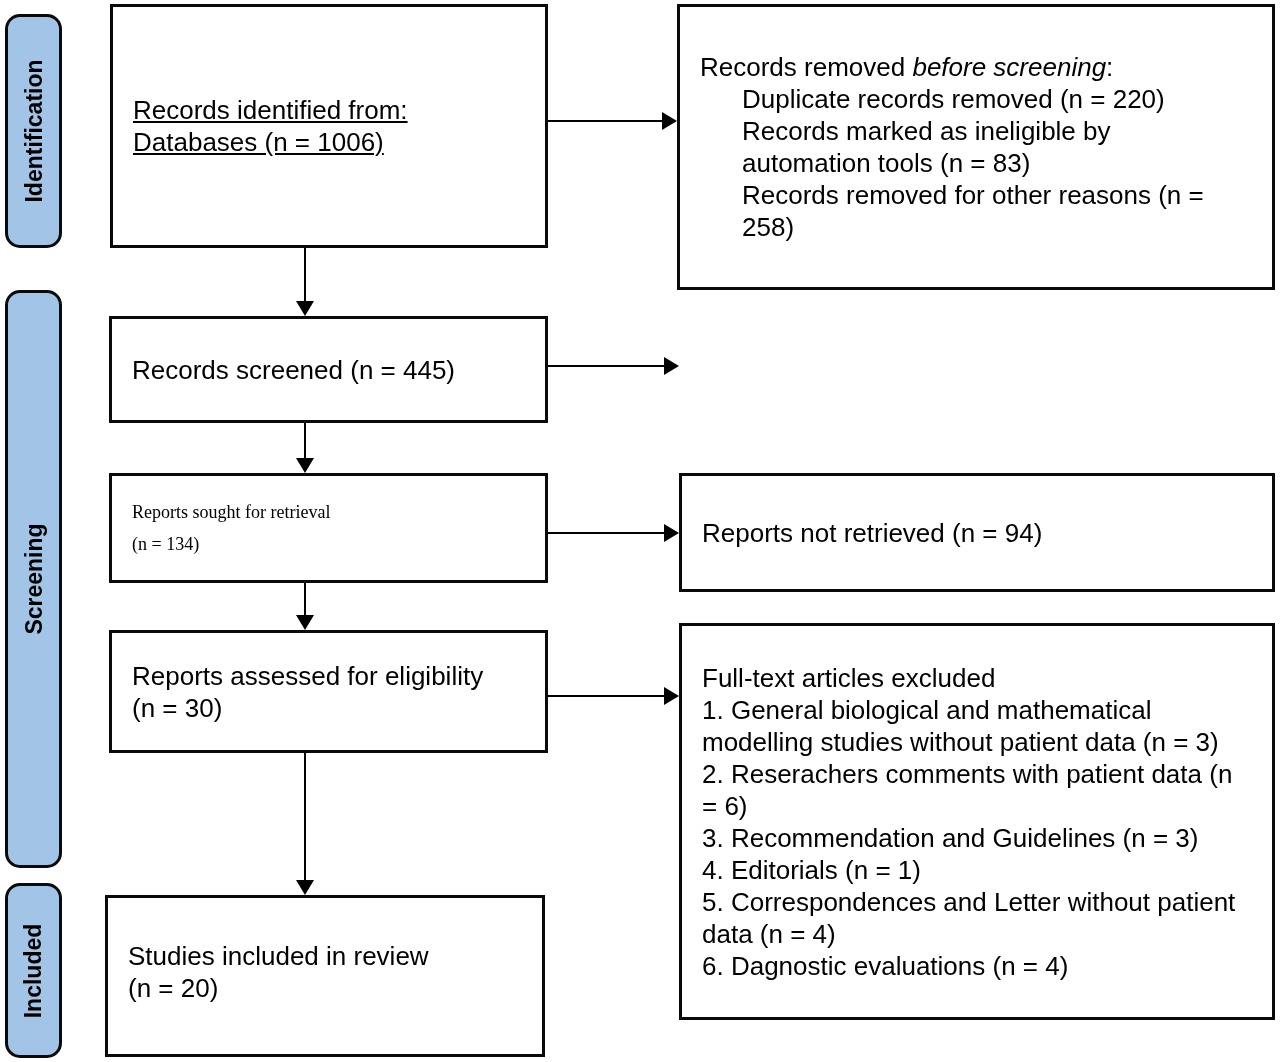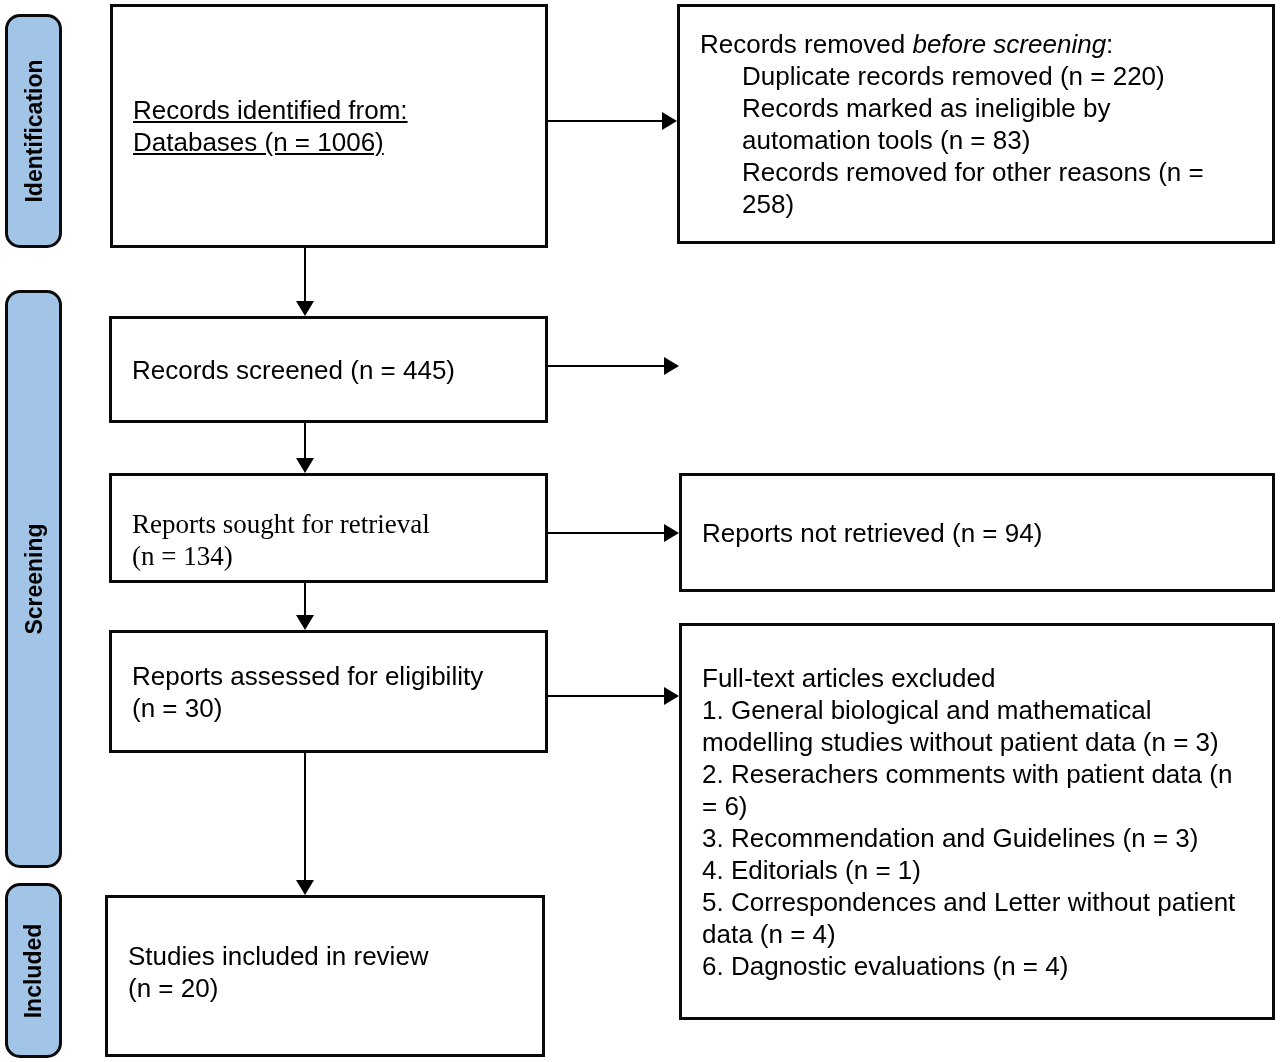--- a/index.html
+++ b/index.html
@@ -37,22 +37,21 @@
     background: #ffffff;
     border: 3px solid #0a0a0a;
     box-sizing: border-box;
     display: flex;
     flex-direction: column;
     justify-content: center;
     padding: 8px 18px 8px 20px;
   }
   .flow-box.serif {
     font-family: "Liberation Serif", serif;
-    font-size: 27px;
-    justify-content: flex-end;
+    font-size: 18px;
   }
   .indent { margin-left: 42px; }
   .arrow-v { position: absolute; width: 2px; background: #000; }
   .arrow-v::after {
     content: '';
     position: absolute;
     left: -8px;
     bottom: -15px;
     width: 0; height: 0;
     border-left: 9px solid transparent;
@@ -103,21 +102,21 @@
   <div class="flow-box" style="left:109px; top:630px; width:439px; height:123px;">
     <div>Reports assessed for eligibility</div>
     <div>(n = 30)</div>
   </div>
 
   <div class="flow-box" style="left:105px; top:895px; width:440px; height:162px; padding-bottom:16px;">
     <div>Studies included in review</div>
     <div>(n = 20)</div>
   </div>
 
-  <div class="flow-box" style="left:677px; top:4px; width:598px; height:240px; padding-right:28px;">
+  <div class="flow-box" style="left:677px; top:4px; width:598px; height:286px; padding-right:28px;">
     <div>
       <span>Records removed </span><i>before screening</i><span>:</span>
     </div>
     <div class="indent">Duplicate records removed (n = 220)</div>
     <div class="indent">Records marked as ineligible by automation tools (n = 83)</div>
     <div class="indent">Records removed for other reasons (n = 258)</div>
   </div>
 
 
   <div class="flow-box" style="left:679px; top:473px; width:596px; height:119px;">

